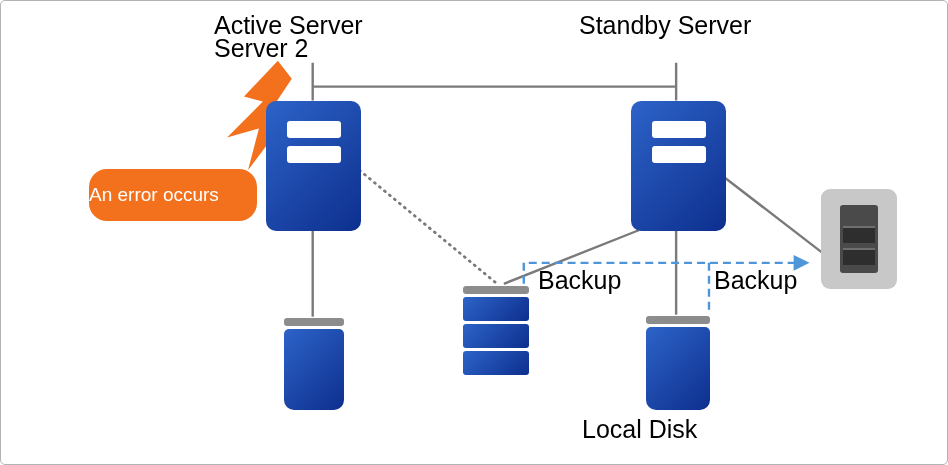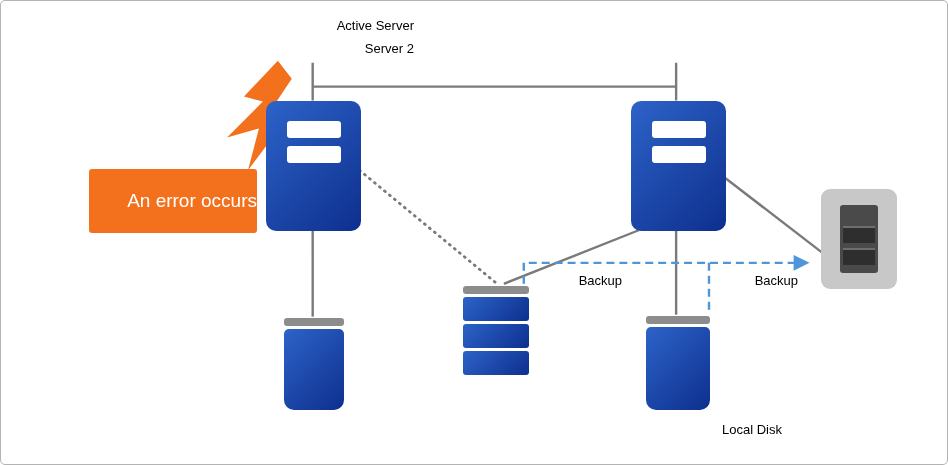--- a/index.html
+++ b/index.html
@@ -11,22 +11,22 @@
   }
   .connectors { position:absolute; left:0; top:0; width:100%; height:100%; }
   .gray-line   { stroke:var(--connector-gray,#7a7a7a); stroke-width:2.4; fill:none; }
   .dotted-line { stroke:var(--connector-gray,#7a7a7a); stroke-width:2.8; fill:none;
                  stroke-dasharray:1 5.5; stroke-linecap:round; }
   .blue-dash   { stroke:var(--backup-dashed-blue,#4e95d9); stroke-width:2.4; fill:none;
                  stroke-dasharray:8 5; }
   .arrowhead   { fill:var(--backup-dashed-blue,#4e95d9); }
   .bolt        { fill:var(--error-orange,#f3701d); }
 
-  .lbl { position:absolute; color:#000; font-size:13px; line-height:23px;
-         text-align:right; white-space:nowrap; }
+  .lbl { position:absolute; color:#000; font-size:25px; line-height:23px;
+         text-align:left; white-space:nowrap; }
   .lbl.wrap { white-space:normal; }
   .title-active  { left:213px; top:13px;  width:200px; }
   .title-standby { left:578px; top:13px;  width:200px; }
   .lbl-shared    { left:395px; top:383px; width:200px; }
   .lbl-local     { left:581px; top:417px; width:200px; }
   .lbl-bdevice   { left:812px; top:294px; width:92px;  }
   .lbl-backup-left  { left:537px; top:268px; width:84px; }
   .lbl-backup-right { left:713px; top:268px; width:84px; }
 
   .server { position:absolute; width:95px; height:130px; border-radius:10px;
@@ -52,23 +52,23 @@
 
   .shared-disk { position:absolute; left:462px; top:285px; width:66px; height:90px; }
   .shared-disk .cap { position:absolute; left:0; top:0; width:100%; height:8px;
                border-radius:3px; background:var(--disk-cap-gray,#8c8c8c); }
   .shared-disk .bar { position:absolute; left:0; width:100%; height:24px;
     border-radius:3px;
     background:linear-gradient(135deg, var(--server-blue-light,#2d63c8) 0%,
                var(--server-blue-dark,#0d2f8e) 100%); }
   .bar.b1 { top:11px; } .bar.b2 { top:38px; } .bar.b3 { top:65px; }
 
-  .error-box { position:absolute; left:88px; top:168px; width:168px; height:64px;
-    background:var(--error-orange,#f3701d); border-radius:3px; color:#ffffff;
-    font-size:19px; display:flex; align-items:center; justify-content:flex-end; }
+  .error-box { position:absolute; left:88px; top:168px; width:168px; height:52px;
+    background:var(--error-orange,#f3701d); border-radius:18px; color:#ffffff;
+    font-size:19px; display:flex; align-items:center; justify-content:flex-start; }
 
   .backup-device { position:absolute; left:820px; top:188px; width:76px; height:100px;
     background:var(--device-gray,#c8c8c8); border-radius:9px; }
   .bd-unit { position:absolute; left:19px; top:16px; width:38px; height:68px;
     background:var(--device-dark,#4a4a4a); border-radius:3px; }
   .bd-slot { position:absolute; left:3px; width:32px; height:17px;
     background:#2e2e2e; border-top:2px solid #6e6e6e; }
   .bd-slot.b1 { top:21px; } .bd-slot.b2 { top:43px; }
 </style>
 </head>
@@ -97,20 +97,21 @@
     <polygon class="arrowhead" points="795,255 795,271 811,263"></polygon>
 
     <polygon class="bolt" points="277,60 243,96 262,101 226,137 258,128 247,170 283,122 265,117 291,78"></polygon>
   </svg>
 
   <div class="lbl title-active">
     <div>Active Server</div>
     <div>Server 2</div>
   </div>
   <div class="lbl title-standby">
+    <div>Standby Server</div>
   </div>
 
   <div class="server server-1">
     <div class="slot s1"></div>
     <div class="slot s2"></div>
   </div>
   <div class="server server-2">
     <div class="slot s1"></div>
     <div class="slot s2"></div>
   </div>

